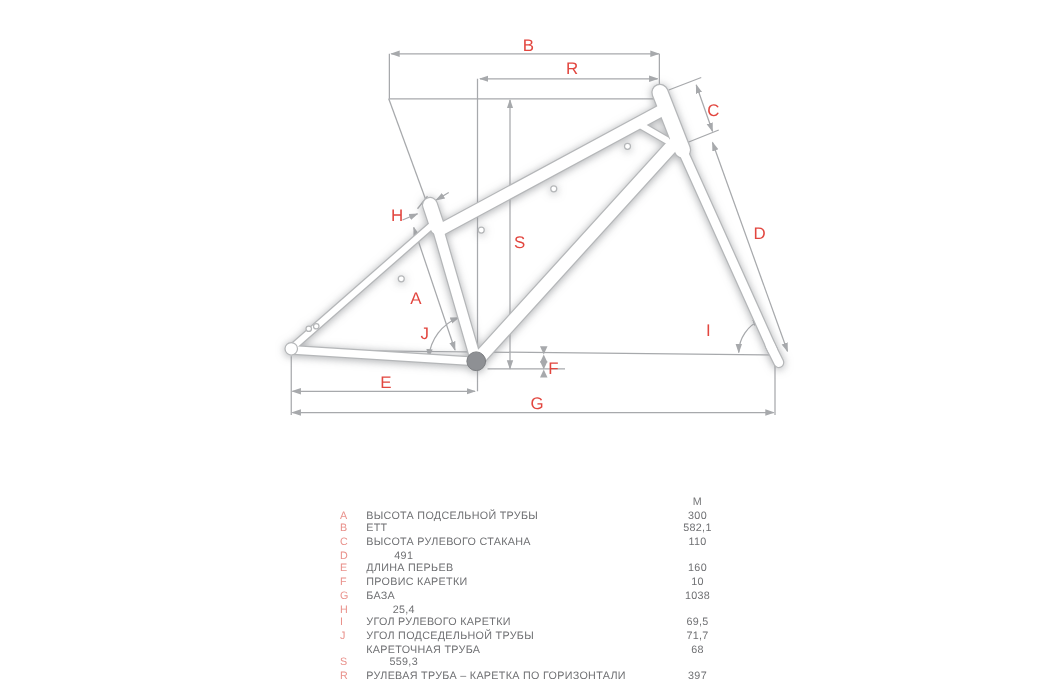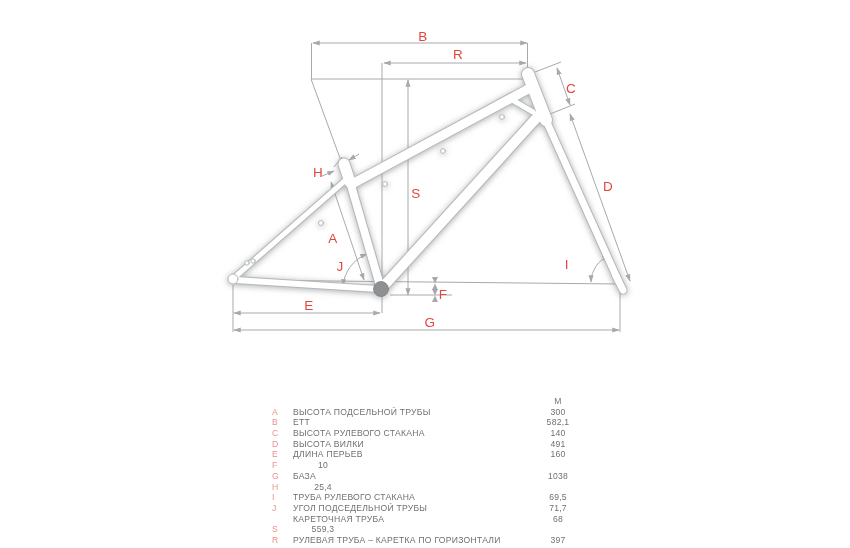--- a/index.html
+++ b/index.html
@@ -152,48 +152,48 @@
       <span class="geo-value">300</span>
     </div>
     <div class="geo-row">
       <span class="geo-letter">B</span>
       <span class="geo-name">ЕТТ</span>
       <span class="geo-value">582,1</span>
     </div>
     <div class="geo-row">
       <span class="geo-letter">C</span>
       <span class="geo-name">ВЫСОТА РУЛЕВОГО СТАКАНА</span>
-      <span class="geo-value">140</span>
+      <span class="geo-value">110</span>
     </div>
     <div class="geo-row">
       <span class="geo-letter">D</span>
-      <span class="geo-name">ВЫСОТА ВИЛКИ</span>
       <span class="geo-value">491</span>
     </div>
     <div class="geo-row">
       <span class="geo-letter">E</span>
       <span class="geo-name">ДЛИНА ПЕРЬЕВ</span>
       <span class="geo-value">160</span>
     </div>
     <div class="geo-row">
       <span class="geo-letter">F</span>
+      <span class="geo-name">ПРОВИС КАРЕТКИ</span>
       <span class="geo-value">10</span>
     </div>
     <div class="geo-row">
       <span class="geo-letter">G</span>
       <span class="geo-name">БАЗА</span>
       <span class="geo-value">1038</span>
     </div>
     <div class="geo-row">
       <span class="geo-letter">H</span>
       <span class="geo-value">25,4</span>
     </div>
     <div class="geo-row">
       <span class="geo-letter">I</span>
-      <span class="geo-name">ТРУБА РУЛЕВОГО СТАКАНА</span>
+      <span class="geo-name">УГОЛ РУЛЕВОГО КАРЕТКИ</span>
       <span class="geo-value">69,5</span>
     </div>
     <div class="geo-row">
       <span class="geo-letter">J</span>
       <span class="geo-name">УГОЛ ПОДСЕДЕЛЬНОЙ ТРУБЫ</span>
       <span class="geo-value">71,7</span>
     </div>
     <div class="geo-row">
       <span class="geo-letter"></span>
       <span class="geo-name">КАРЕТОЧНАЯ ТРУБА</span>

